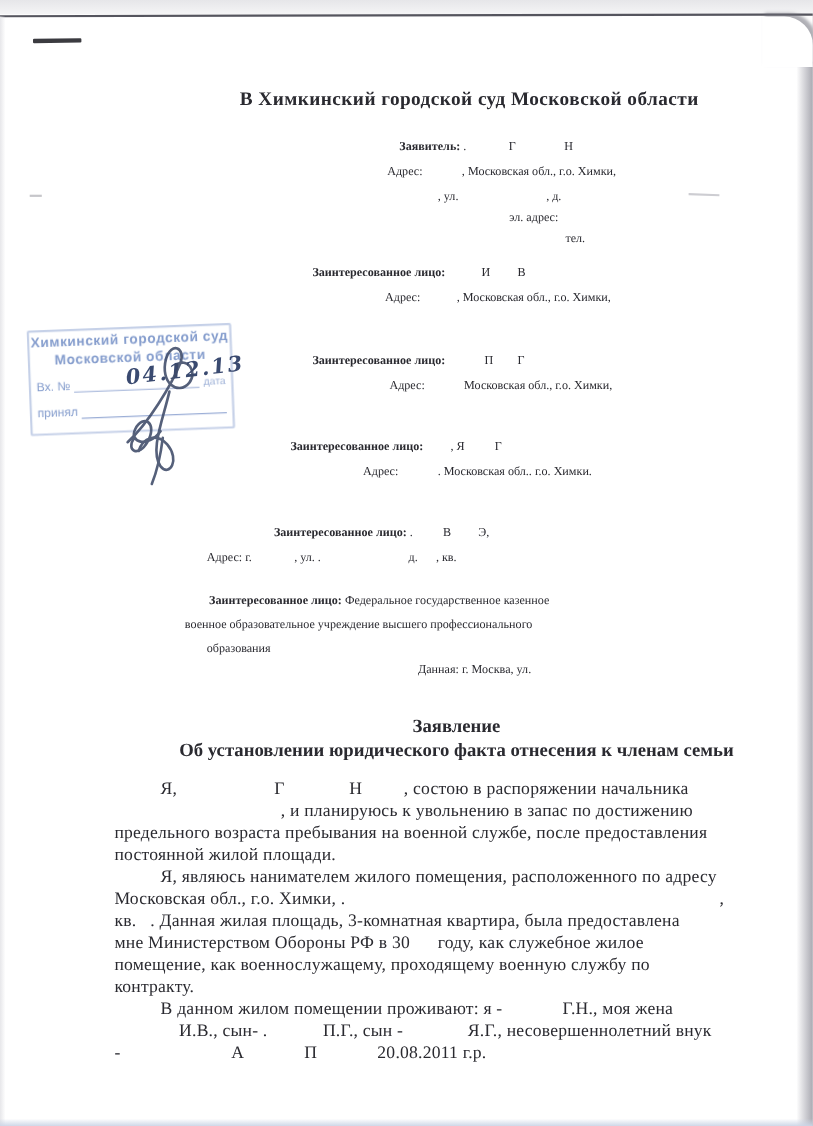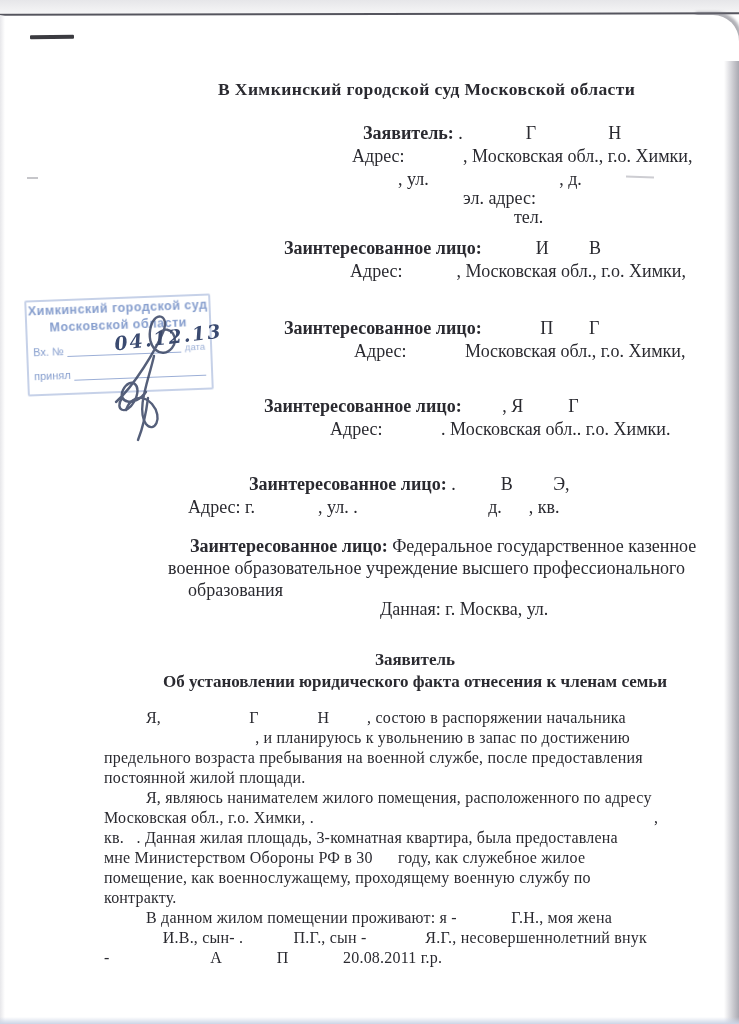--- a/index.html
+++ b/index.html
@@ -22,21 +22,21 @@
   .edge-bottom{position:absolute;left:0;bottom:0;width:739px;height:7px;
     background:linear-gradient(to bottom,rgba(255,255,255,0),#ccd5e6);}
   .edge-left{position:absolute;left:0;top:15px;bottom:0;width:5px;
     background:linear-gradient(to right,#e7e7ea,rgba(255,255,255,0));}
   .dash-mark{position:absolute;left:30px;top:35px;width:44px;height:4px;
     background:#3b3b40;transform:rotate(-0.8deg);border-radius:1px;}
   .smudge-1{position:absolute;left:27px;top:177px;width:11px;height:2px;background:#c6c6ca;}
   .smudge-2{position:absolute;left:626px;top:176px;width:28px;height:2px;background:#cdcdd2;transform:rotate(2deg);}
 
   
-  .line{position:absolute;white-space:pre;font-size:18px;line-height:20px;}
+  .line{position:absolute;white-space:pre;font-size:11px;line-height:20px;}
   .b{font-weight:700;}
   .center{text-align:center;}
 
   
   .body-block{position:absolute;left:104px;top:708px;width:612px;}
   .body-block .bl{white-space:pre;font-size:16px;line-height:20px;height:20px;letter-spacing:0.2px;}
 
   
   .stamp{position:absolute;left:26px;top:297px;width:182px;height:92px;
     transform:rotate(-2.2deg);
@@ -94,21 +94,21 @@
   <div class="line" style="left:330px;top:419px;">Адрес:             . Московская обл.. г.о. Химки.</div>
 
   <div class="line" style="left:249px;top:474px;"><span class="b">Заинтересованное лицо:</span><span> .          В         Э,</span></div>
   <div class="line" style="left:188px;top:497px;">Адрес: г.              , ул. .                             д.      , кв.  </div>
 
   <div class="line" style="left:190px;top:536px;"><span class="b">Заинтересованное лицо:</span><span> Федеральное государственное казенное</span></div>
   <div class="line" style="left:168px;top:558px;">военное образовательное учреждение высшего профессионального</div>
   <div class="line" style="left:188px;top:580px;">образования</div>
   <div class="line" style="left:380px;top:599px;">Данная: г. Москва, ул.</div>
 
-  <div class="line b center" style="left:105px;top:650px;width:620px;font-size:17px;">Заявитель</div>
+  <div class="line b center" style="left:105px;top:650px;width:620px;font-size:17px;">Заявление</div>
   <div class="line b center" style="left:105px;top:672px;width:620px;font-size:17px;">Об установлении юридического факта отнесения к членам семьи</div>
 
   <div class="body-block">
     <div class="bl">          Я,                     Г              Н         , состою в распоряжении начальника</div>
     <div class="bl">                                    , и планируюсь к увольнению в запас по достижению</div>
     <div class="bl">предельного возраста пребывания на военной службе, после предоставления</div>
     <div class="bl">постоянной жилой площади.</div>
     <div class="bl">          Я, являюсь нанимателем жилого помещения, расположенного по адресу</div>
     <div class="bl">Московская обл., г.о. Химки, .                                                                                 ,</div>
     <div class="bl">кв.   . Данная жилая площадь, 3-комнатная квартира, была предоставлена</div>

